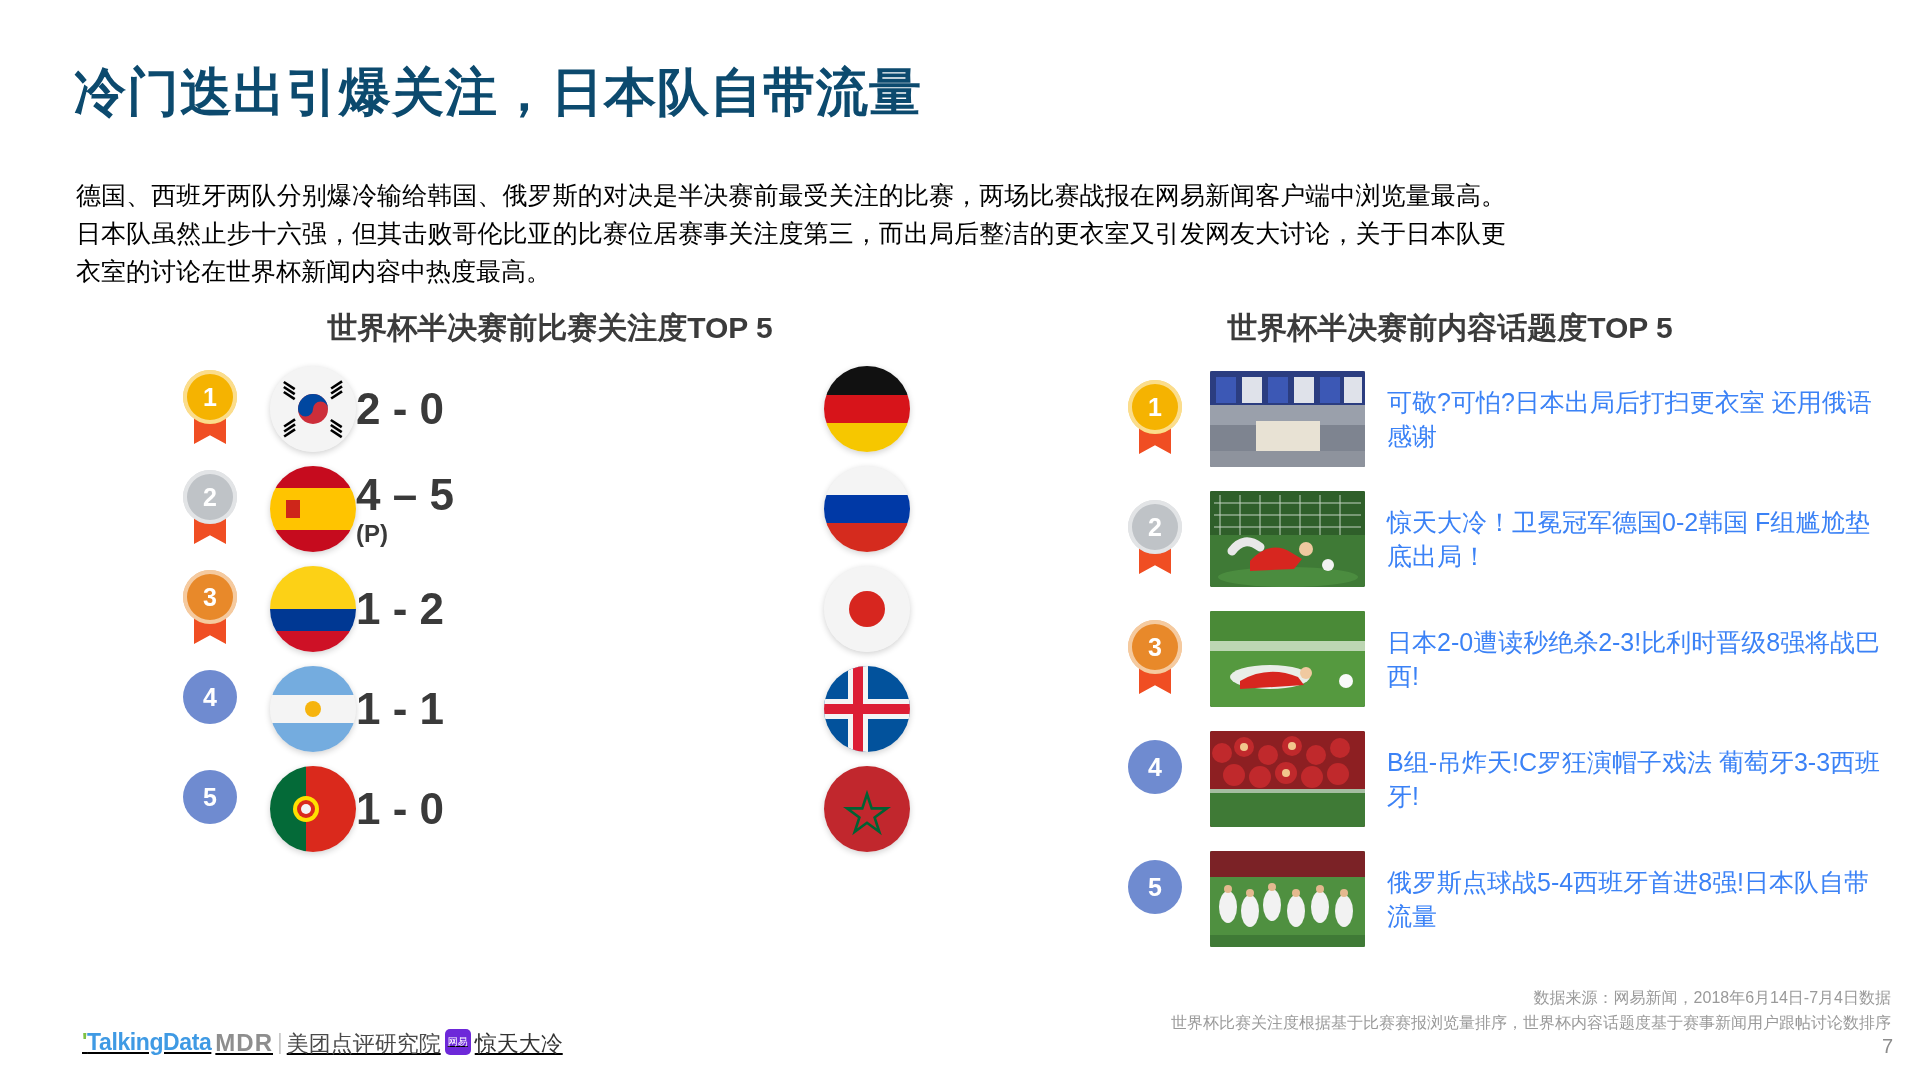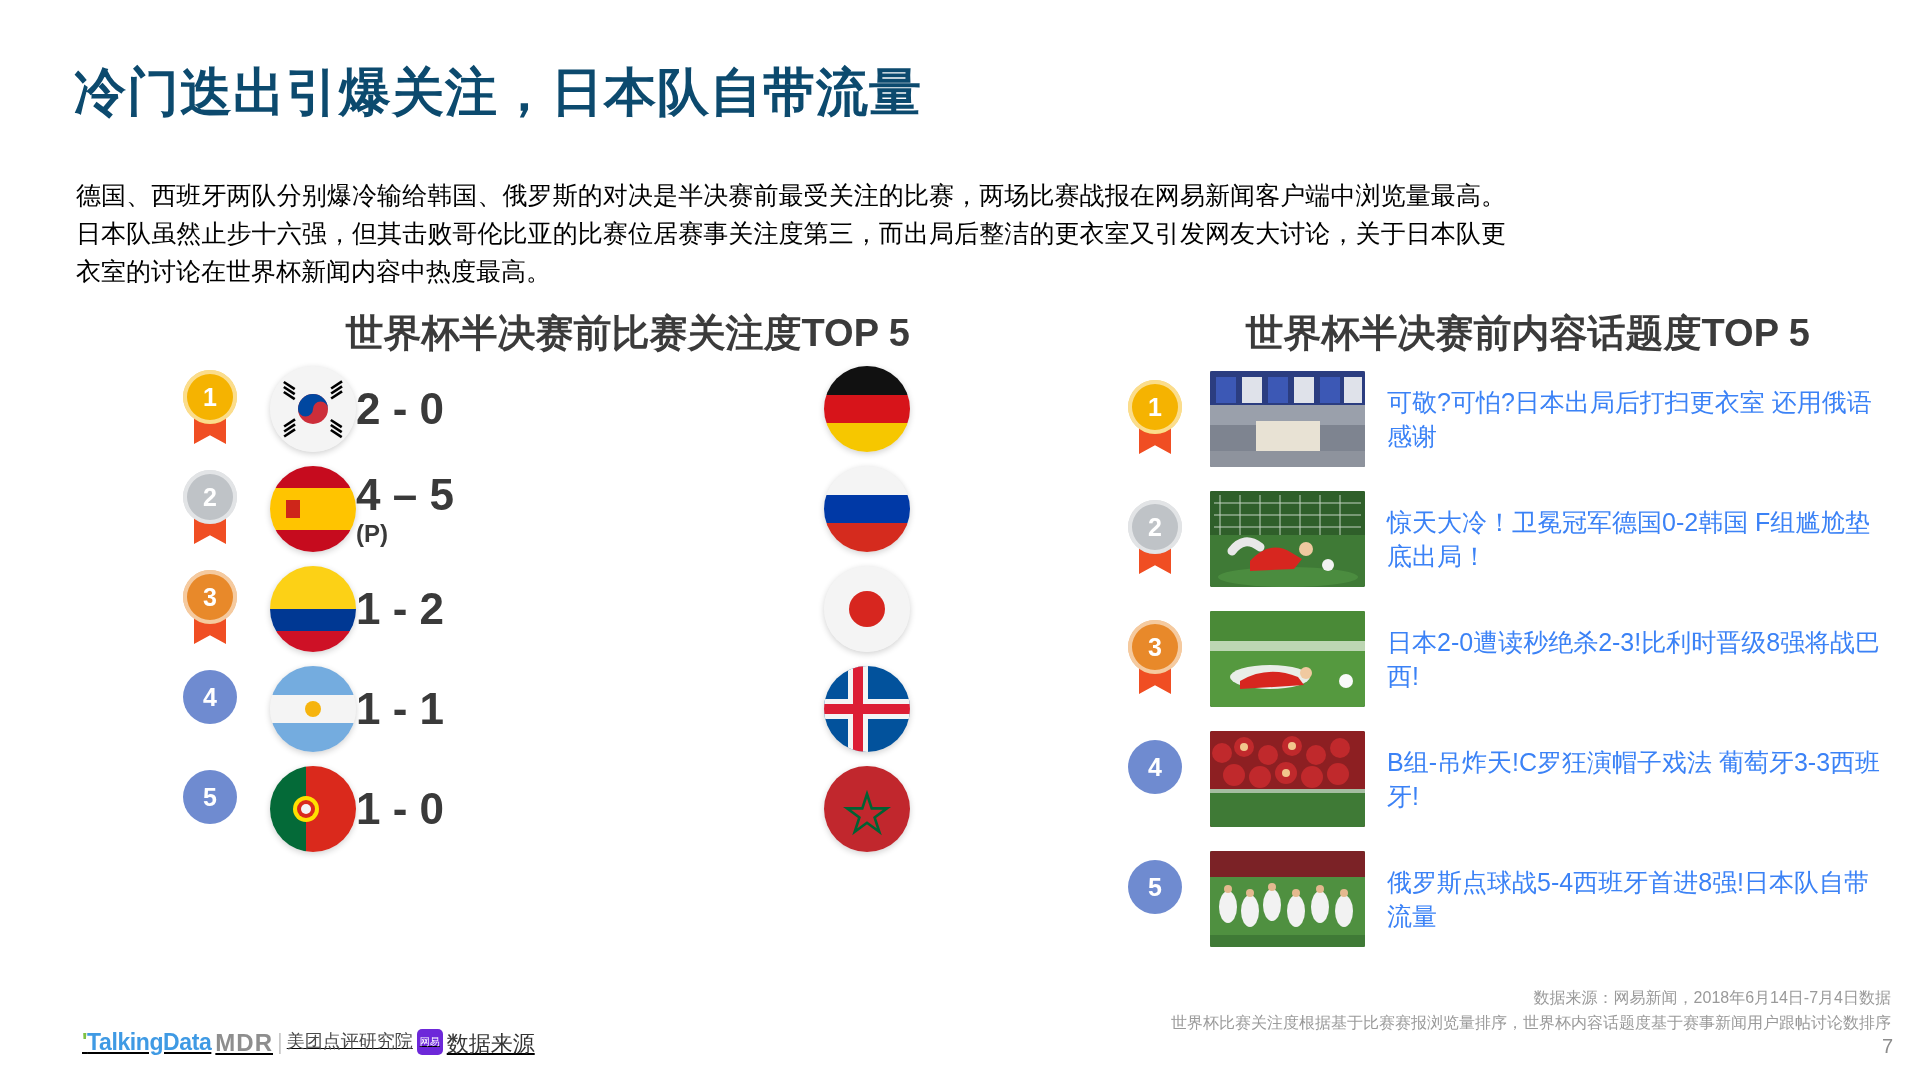--- a/index.html
+++ b/index.html
@@ -19,22 +19,22 @@
   }
   .intro{
     position:absolute;left:76px;top:176px;width:1430px;
     font-size:25px;line-height:1.52;color:#000000;
     text-align:justify;
   }
 
   
   .sec-head{
     position:absolute;top:308px;
-    font-size:38px;font-weight:bold;color:#3b3b3b;
-    text-align:right;white-space:nowrap;
+    font-size:30px;font-weight:bold;color:#3b3b3b;
+    text-align:center;white-space:nowrap;
   }
   .sec-head.left{left:190px;width:720px;}
   .sec-head.right{left:1090px;width:720px;}
 
   
   .medal{position:relative;width:54px;height:78px;flex:0 0 54px;}
   .medal .disc{
     position:absolute;left:0;top:0;width:54px;height:54px;border-radius:50%;
     display:flex;align-items:center;justify-content:center;
     color:#fff;font-size:25px;font-weight:bold;
@@ -92,21 +92,21 @@
     font-size:20px;color:#8c8c8c;
   }
   .footer-logos{
     position:absolute;left:82px;top:1029px;
     display:flex;align-items:flex-start;gap:4px;text-decoration:underline;
   }
   .logo-td{font-size:23px;font-weight:bold;color:#3f9ae4;letter-spacing:-.4px;}
   .logo-td .dot{color:#7ec143;}
   .logo-mdr{font-size:24px;font-weight:bold;color:#8e8e8e;letter-spacing:1px;}
   .logo-sep{color:#c9c9c9;font-size:22px;}
-  .logo-mtdp{font-size:18px;color:#4a4a4a;}
+  .logo-mtdp{font-size:22px;color:#4a4a4a;}
   .logo-badge{
     width:26px;height:26px;border-radius:5px;background:#6d28d9;color:#fff;
     font-size:10px;display:flex;align-items:center;justify-content:center;
   }
   .logo-163{font-size:22px;color:#333;}
 </style>
 </head>
 <body>
 
 <div class="slide">
@@ -412,16 +412,16 @@
     <div>世界杯比赛关注度根据基于比赛赛报浏览量排序，世界杯内容话题度基于赛事新闻用户跟帖讨论数排序</div>
   </div>
   <div class="pagenum">7</div>
 
   <div class="footer-logos">
     <span class="logo-td"><span class="dot">'</span><span>TalkingData</span></span>
     <span class="logo-mdr">MDR</span>
     <span class="logo-sep">|</span>
     <span class="logo-mtdp">美团点评研究院</span>
     <span class="logo-badge">网易</span>
-    <span class="logo-163">数据来源</span>
+    <span class="logo-163">惊天大冷</span>
   </div>
 
 </div>
 
 </body></html>

